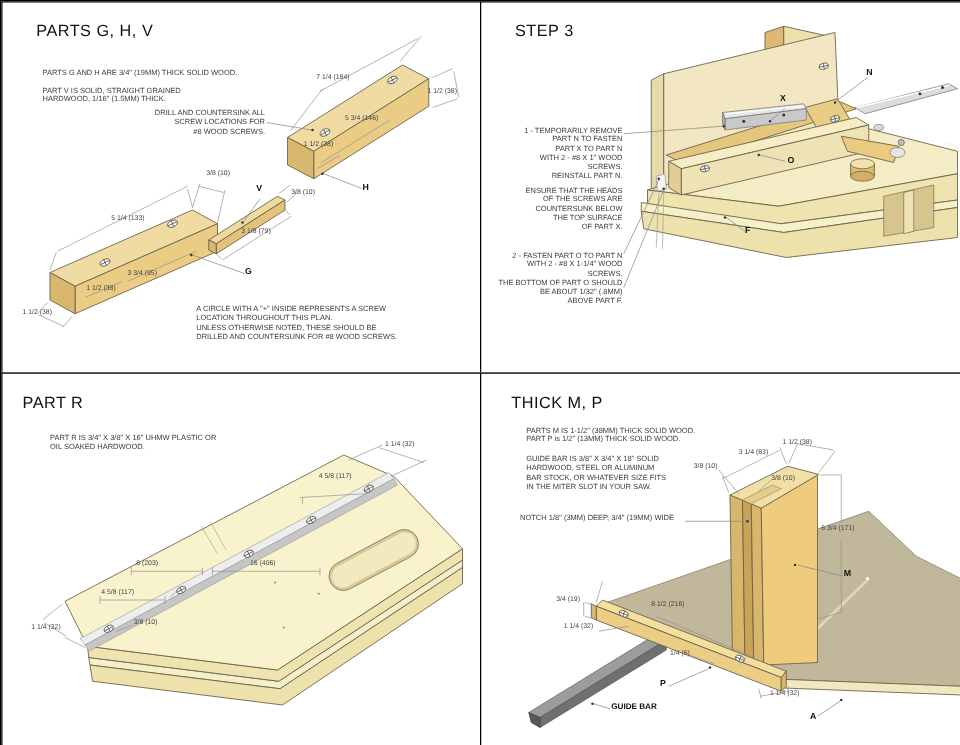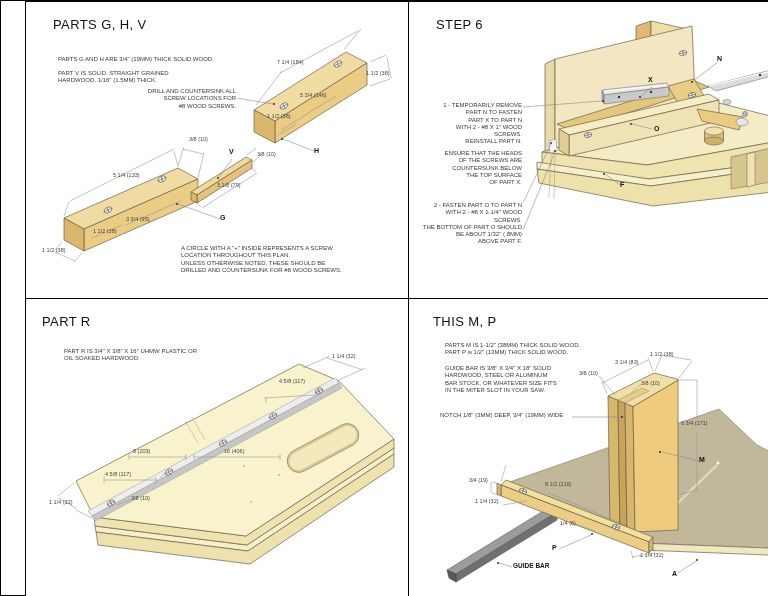--- a/index.html
+++ b/index.html
@@ -1,18 +1,18 @@
 <!DOCTYPE html>
 <html><head>
 <meta charset="utf-8">
 <style>
   html,body{margin:0;padding:0;background:#888;}
   #page{position:relative;width:768px;height:596px;background:#fff;border:1px solid #000;box-sizing:border-box;
         font-family:"Liberation Sans", sans-serif;}
-  .quad{position:absolute;width:384px;height:298px;border:1px solid #000;box-sizing:border-box;background:#fff;overflow:hidden;margin-left:24px;}
+  .quad{position:absolute;width:384px;height:298px;border:1px solid #000;box-sizing:border-box;background:#fff;overflow:hidden;}
   #q1{left:0;top:0}#q2{left:383px;top:0;width:385px}#q3{left:0;top:297px;height:299px}#q4{left:383px;top:297px;width:385px;height:299px}
   .quad svg{position:absolute;left:0;top:0}
   .t-title{position:absolute;font-size:13px;color:#111;letter-spacing:.4px;white-space:nowrap}
   .t-note{position:absolute;font-size:6px;line-height:7.3px;color:#3a3a3a;white-space:nowrap}
   .t-note div{white-space:nowrap}
   .r{text-align:right}
   .t-dim{position:absolute;font-size:5.5px;color:#444;white-space:nowrap}
   .t-part{position:absolute;font-size:7px;font-weight:bold;color:#111;white-space:nowrap}
   .t-gb{position:absolute;font-size:6.5px;font-weight:bold;color:#111;white-space:nowrap}
   .wood{stroke:#6b6149;stroke-width:.7;stroke-linejoin:round}
@@ -186,21 +186,21 @@
         <circle class="dot" cx="283" cy="80" r="1"></circle>
       <path class="lead" d="M243,127 L223,122"></path>
         <circle class="dot" cx="222" cy="122" r="1"></circle>
       <path class="lead" d="M211,183 L196,172"></path>
         <circle class="dot" cx="195" cy="172" r="1"></circle>
       <path class="lead" d="M114,201 L142,142"></path>
         <circle class="dot" cx="142" cy="141" r="1"></circle>
       <path class="lead" d="M114,228 L146,150"></path>
         <circle class="dot" cx="146" cy="149" r="1"></circle>
     </svg>
-    <span class="t-title" style="left:27px;top:15px">STEP 6</span>
+    <span class="t-title" style="left:27px;top:15px">STEP 3</span>
     <div class="t-note r" style="left:13px;top:100px;width:100px">
       <div>1 - TEMPORARILY REMOVE</div>
         <div>PART N TO FASTEN</div>
         <div>PART X TO PART N</div>
       <div>WITH 2 - #8 X 1" WOOD</div>
         <div>SCREWS.</div>
         <div>REINSTALL PART N.</div>
     </div>
     <div class="t-note r" style="left:13px;top:148px;width:100px">
       <div>ENSURE THAT THE HEADS</div>
@@ -343,21 +343,21 @@
         <circle class="dot" cx="213" cy="118" r="1"></circle>
       <path class="lead" d="M290,162 L253,153"></path>
         <circle class="dot" cx="251" cy="153" r="1"></circle>
       <path class="lead" d="M150,250 L182,236"></path>
         <circle class="dot" cx="183" cy="235" r="1"></circle>
       <path class="lead" d="M269,274 L287,262"></path>
         <circle class="dot" cx="288" cy="261" r="1"></circle>
       <path class="lead" d="M103,268 L90,264"></path>
         <circle class="dot" cx="89" cy="264" r="1"></circle>
     </svg>
-    <span class="t-title" style="left:24px;top:15px">THIS M, P</span>
+    <span class="t-title" style="left:24px;top:15px">THICK M, P</span>
     <div class="t-note" style="left:36px;top:43px">
       <div>PARTS M IS 1-1/2" (38MM) THICK SOLID WOOD.</div>
         <div>PART P is 1/2" (13MM) THICK SOLID WOOD.</div>
     </div>
     <div class="t-note" style="left:36px;top:66px">
       <div>GUIDE BAR IS 3/8" X 3/4" X 18" SOLID</div>
         <div>HARDWOOD, STEEL OR ALUMINUM</div>
       <div>BAR STOCK, OR WHATEVER SIZE FITS</div>
         <div>IN THE MITER SLOT IN YOUR SAW.</div>
     </div>

